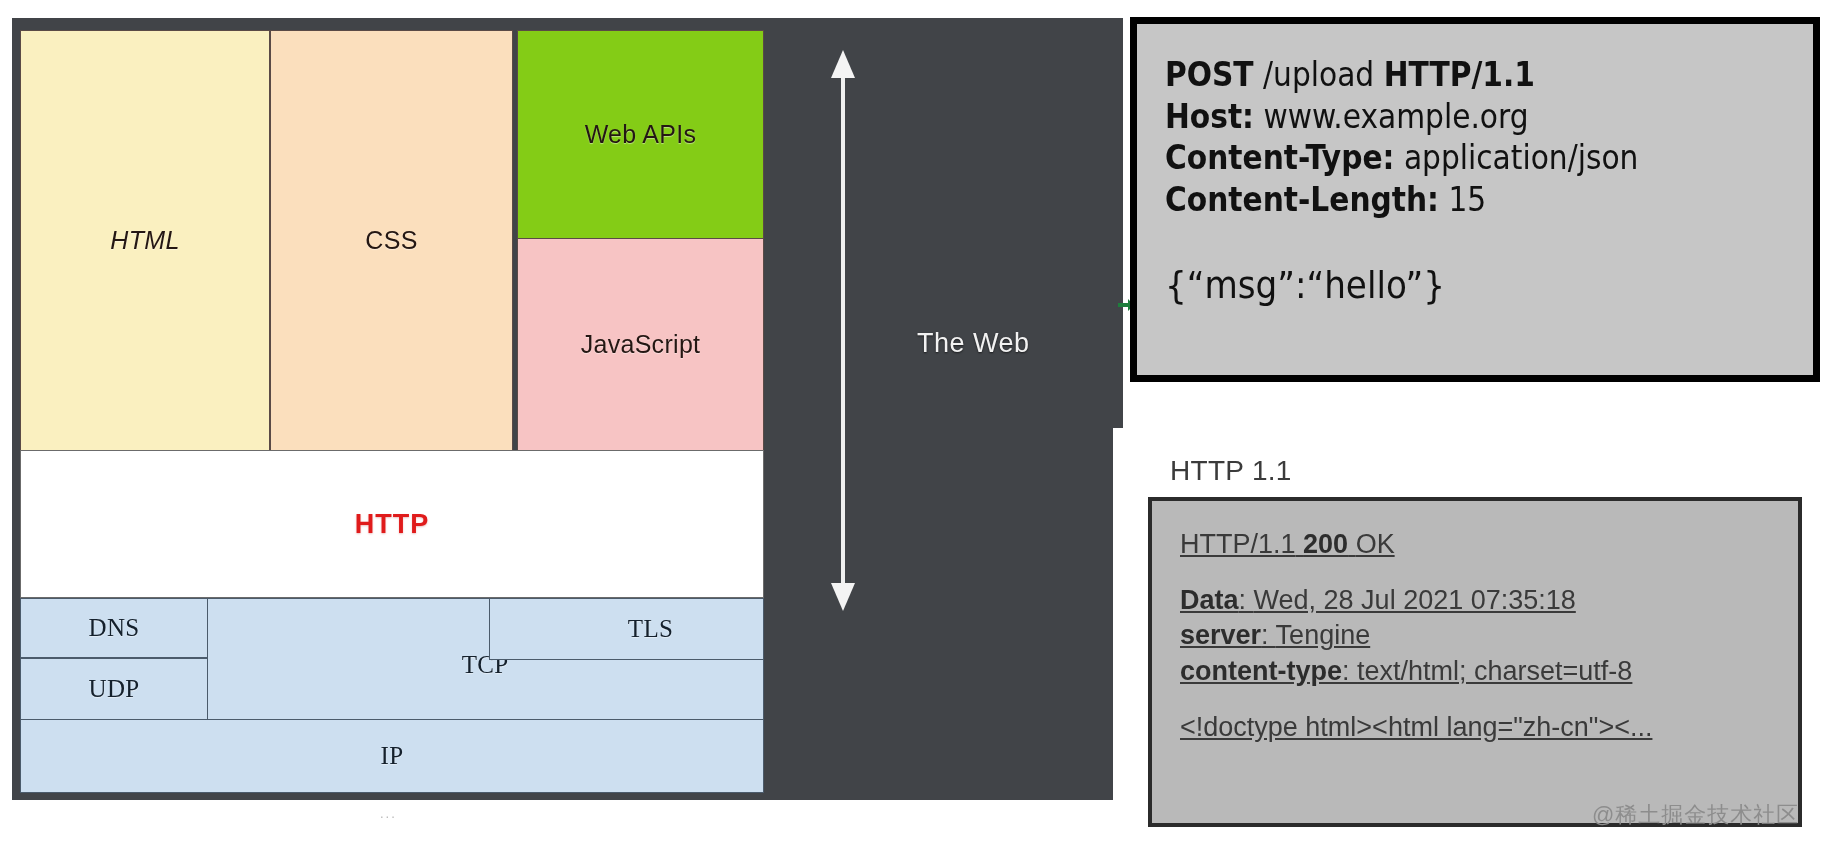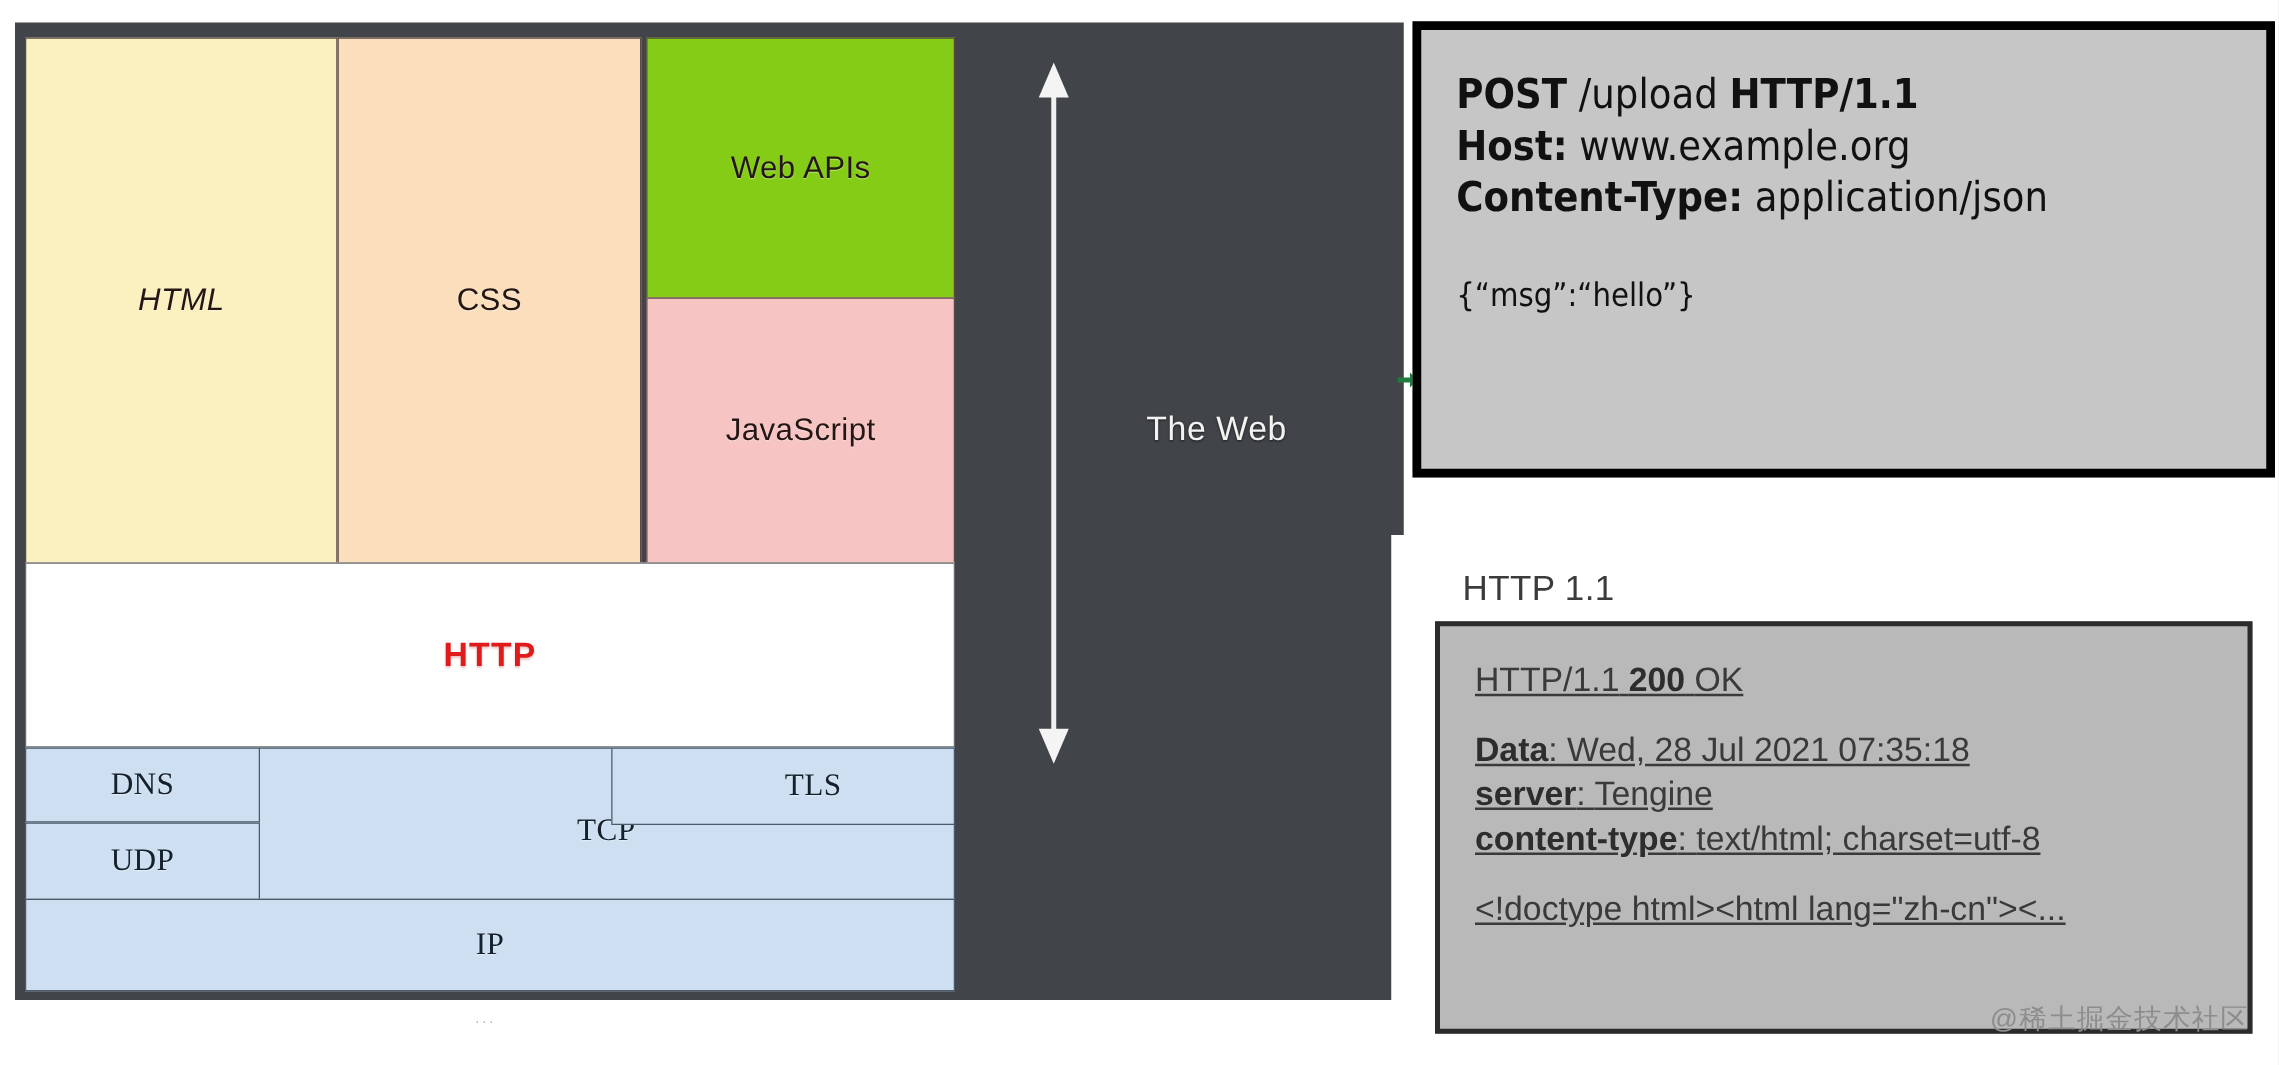--- a/index.html
+++ b/index.html
@@ -43,21 +43,21 @@
            align-items:flex-end;padding-bottom:40px;}
   #blk-tls{left:489px; top:598px; width:275px; height:62px;padding-left:48px;}
   #blk-ip{ left:20px;  top:719px; width:744px; height:74px;}
 
   
   #request-card{position:absolute;left:1130px;top:5px;width:690px;height:365px;
                 box-sizing:border-box;background:#c6c6c6;border:7px solid #000;margin-top:12px;}
   #request-body{padding:30px 0 0 28px;color:#111;font-size:33px;line-height:1.26;
                 font-family:"DejaVu Sans Condensed","Liberation Sans",sans-serif;}
   #request-body .k{font-weight:bold;}
-  #request-json{margin-top:42px;font-size:26px;}
+  #request-json{margin-top:42px;font-size:38px;}
   #green-marker{position:absolute;left:1118px;top:297px;width:16px;height:12px;}
 
   
   #response-caption{position:absolute;left:1150px;top:455px;font-size:28px;
                     color:#3b3b3b;letter-spacing:.3px;margin-left:20px;}
   #response-card{position:absolute;left:1148px;top:497px;width:654px;height:330px;
                  box-sizing:border-box;background:#b9b9b9;border:4px solid #2b2b2b;}
   #response-body{padding:26px 0 0 28px;color:#3a3a3a;font-size:27px;line-height:1.32;text-decoration:underline;}
   #response-body .k{font-weight:bold;color:#2d2d2d;}
   .gap{height:20px;}
@@ -112,20 +112,24 @@
       <span class="k">HTTP/1.1</span>
     </div>
     <div>
       <span class="k">Host:</span>
       <span>www.example.org</span>
     </div>
     <div>
       <span class="k">Content-Type:</span>
       <span>application/json</span>
     </div>
+    <div>
+      <span class="k">Content-Length:</span>
+      <span>15</span>
+    </div>
     <div id="request-json">{“msg”:“hello”}</div>
   </div>
 </div>
 
 <div id="response-caption">HTTP 1.1</div>
 
 <div id="response-card">
   <div id="response-body">
     <div>
       <span>HTTP/1.1</span>

